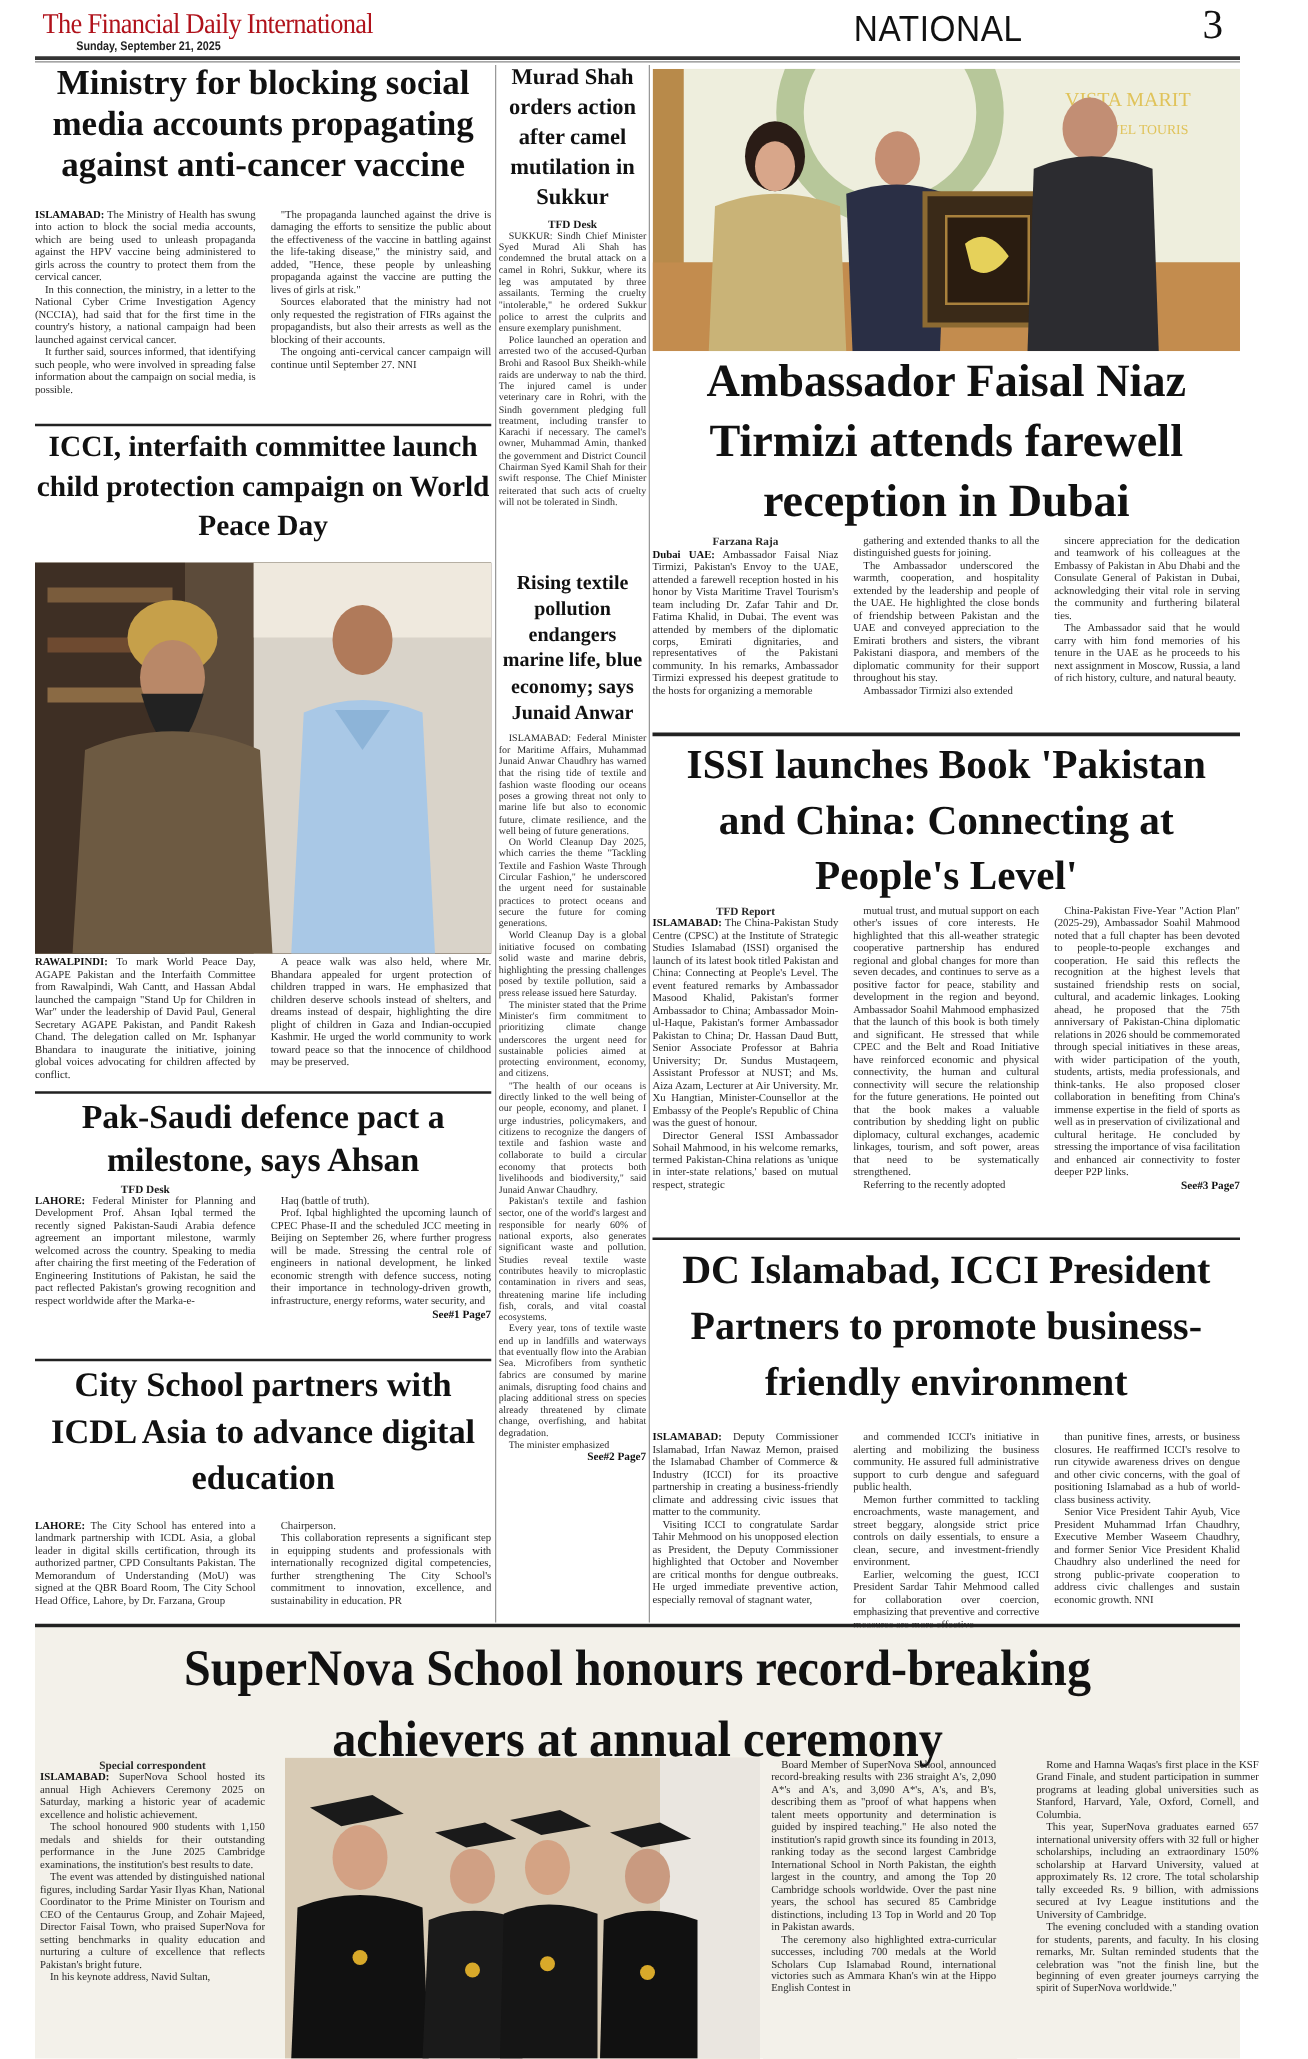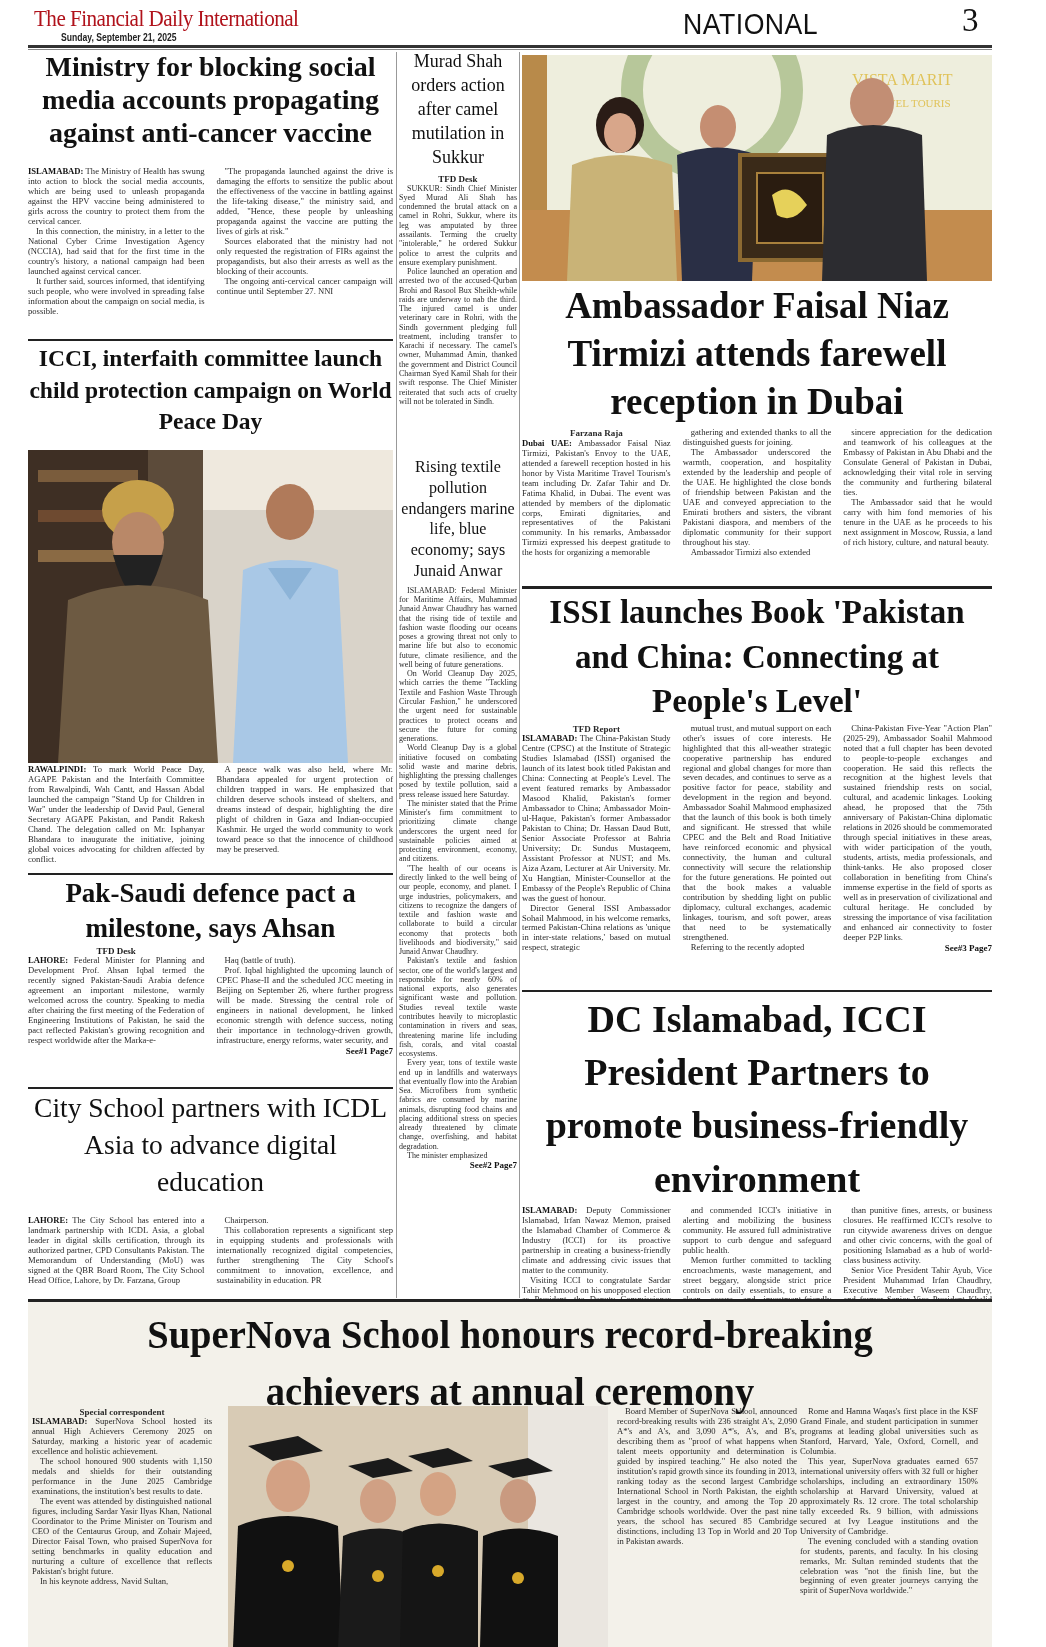--- a/index.html
+++ b/index.html
@@ -9,21 +9,21 @@
   .masthead-title { left: 34px; top: 6px; font-family: "Liberation Serif", serif; font-size: 23px; color: #b0121b; letter-spacing: -0.6px; transform: scaleX(0.92); transform-origin: left; white-space: nowrap; }
   .masthead-date { left: 61px; top: 32px; font-family: "Liberation Sans", sans-serif; font-size: 10px; font-weight: bold; color: #222; transform: scaleX(0.86); transform-origin: left; white-space: nowrap; }
   .section-name { left: 683px; top: 8px; font-family: "Liberation Sans", sans-serif; font-size: 29px; color: #111; letter-spacing: 0.5px; transform: scaleX(0.92); transform-origin: left; }
   .page-num { left: 962px; top: 2px; font-family: "Liberation Serif", serif; font-size: 33px; color: #111; }
   .rule-top { left: 28px; top: 45px; width: 964px; height: 3px; background: #333; }
   .rule-top2 { left: 28px; top: 49px; width: 964px; height: 1px; background: #888; }
   .rule { background: #222; height: 2px; }
   .vrule { background: #999; width: 1px; }
 
   .headline { text-align: center; font-family: "Liberation Serif", serif; font-weight: bold; color: #111; line-height: 1.18; }
-  .headline-light { text-align: center; font-family: "Liberation Serif", serif; font-weight: normal; color: #111; line-height: 1.2; }
+  .headline-light { text-align: center; font-family: "Liberation Serif", serif; font-weight: bold; color: #111; line-height: 1.2; }
   .byline { text-align: center; font-weight: bold; font-size: 9px; }
   .body { font-size: 8.6px; line-height: 1.16; text-align: justify; color: #2a2a2a; }
   .body p { text-indent: 8px; }
   .body p.first { text-indent: 0; }
   .body b { color: #111; }
   .cols2 { display: grid; grid-template-columns: 1fr 1fr; column-gap: 12px; }
   .cols3 { display: grid; grid-template-columns: 1fr 1fr 1fr; column-gap: 12px; }
   .seemore { text-align: right; font-weight: bold; font-size: 9px; color: #111; }
 
   .photo { overflow: hidden; }
@@ -206,21 +206,21 @@
       <div>
           <p>China-Pakistan Five-Year "Action Plan" (2025-29), Ambassador Soahil Mahmood noted that a full chapter has been devoted to people-to-people exchanges and cooperation. He said this reflects the recognition at the highest levels that sustained friendship rests on social, cultural, and academic linkages. Looking ahead, he proposed that the 75th anniversary of Pakistan-China diplomatic relations in 2026 should be commemorated through special initiatives in these areas, with wider participation of the youth, students, artists, media professionals, and think-tanks. He also proposed closer collaboration in benefiting from China's immense expertise in the field of sports as well as in preservation of civilizational and cultural heritage. He concluded by stressing the importance of visa facilitation and enhanced air connectivity to foster deeper P2P links.</p>
         </div>
       <div class="seemore">See#3 Page7</div>
     </div>
   </div>
 </div>
 <div class="abs rule" style="left:522px; top:990px; width:470px;"></div>
 
 <div class="abs" style="left:522px; top:993px; width:470px;">
-  <div class="headline" style="font-size:38px; line-height:1.4; margin-bottom:0px;">DC Islamabad, ICCI President Partners to promote business-friendly environment</div>
+  <div class="headline" style="font-size:32px; line-height:1.4; margin-bottom:18px;">DC Islamabad, ICCI President Partners to promote business-friendly environment</div>
   <div class="cols3 body">
     <div>
         <p class="first"><b>ISLAMABAD:</b> Deputy Commissioner Islamabad, Irfan Nawaz Memon, praised the Islamabad Chamber of Commerce &amp; Industry (ICCI) for its proactive partnership in creating a business-friendly climate and addressing civic issues that matter to the community.</p>
         <p>Visiting ICCI to congratulate Sardar Tahir Mehmood on his unopposed election as President, the Deputy Commissioner highlighted that October and November are critical months for dengue outbreaks. He urged immediate preventive action, especially removal of stagnant water,</p>
       </div>
     <div>
         <p>and commended ICCI's initiative in alerting and mobilizing the business community. He assured full administrative support to curb dengue and safeguard public health.</p>
         <p>Memon further committed to tackling encroachments, waste management, and street beggary, alongside strict price controls on daily essentials, to ensure a clean, secure, and investment-friendly environment.</p>
         <p>Earlier, welcoming the guest, ICCI President Sardar Tahir Mehmood called for collaboration over coercion, emphasizing that preventive and corrective measures are more effective</p>
       </div>
@@ -265,18 +265,19 @@
     <g fill="#d8a92a">
       <circle cx="60" cy="160" r="6"></circle>
         <circle cx="150" cy="170" r="6"></circle>
         <circle cx="210" cy="165" r="6"></circle>
         <circle cx="290" cy="172" r="6"></circle>
     </g>
   </svg>
 </div>
 <div class="abs body" style="left:617px; top:1407px; width:180px;">
     <p>Board Member of SuperNova School, announced record-breaking results with 236 straight A's, 2,090 A*'s and A's, and 3,090 A*'s, A's, and B's, describing them as "proof of what happens when talent meets opportunity and determination is guided by inspired teaching." He also noted the institution's rapid growth since its founding in 2013, ranking today as the second largest Cambridge International School in North Pakistan, the eighth largest in the country, and among the Top 20 Cambridge schools worldwide. Over the past nine years, the school has secured 85 Cambridge distinctions, including 13 Top in World and 20 Top in Pakistan awards.</p>
-  </div>
-<div class="abs body" style="left:800px; top:1407px; width:178px;font-family:Liberation Serif, serif;">
+    <p>The ceremony also highlighted extra-curricular successes, including 700 medals at the World Scholars Cup Islamabad Round, international victories such as Ammara Khan's win at the Hippo English Contest in</p>
+  </div>
+<div class="abs body" style="left:829px; top:1407px; width:178px;font-family:Liberation Serif, serif;">
     <p>Rome and Hamna Waqas's first place in the KSF Grand Finale, and student participation in summer programs at leading global universities such as Stanford, Harvard, Yale, Oxford, Cornell, and Columbia.</p>
     <p>This year, SuperNova graduates earned 657 international university offers with 32 full or higher scholarships, including an extraordinary 150% scholarship at Harvard University, valued at approximately Rs. 12 crore. The total scholarship tally exceeded Rs. 9 billion, with admissions secured at Ivy League institutions and the University of Cambridge.</p>
     <p>The evening concluded with a standing ovation for students, parents, and faculty. In his closing remarks, Mr. Sultan reminded students that the celebration was "not the finish line, but the beginning of even greater journeys carrying the spirit of SuperNova worldwide."</p>
   </div>
 
 </body></html>

